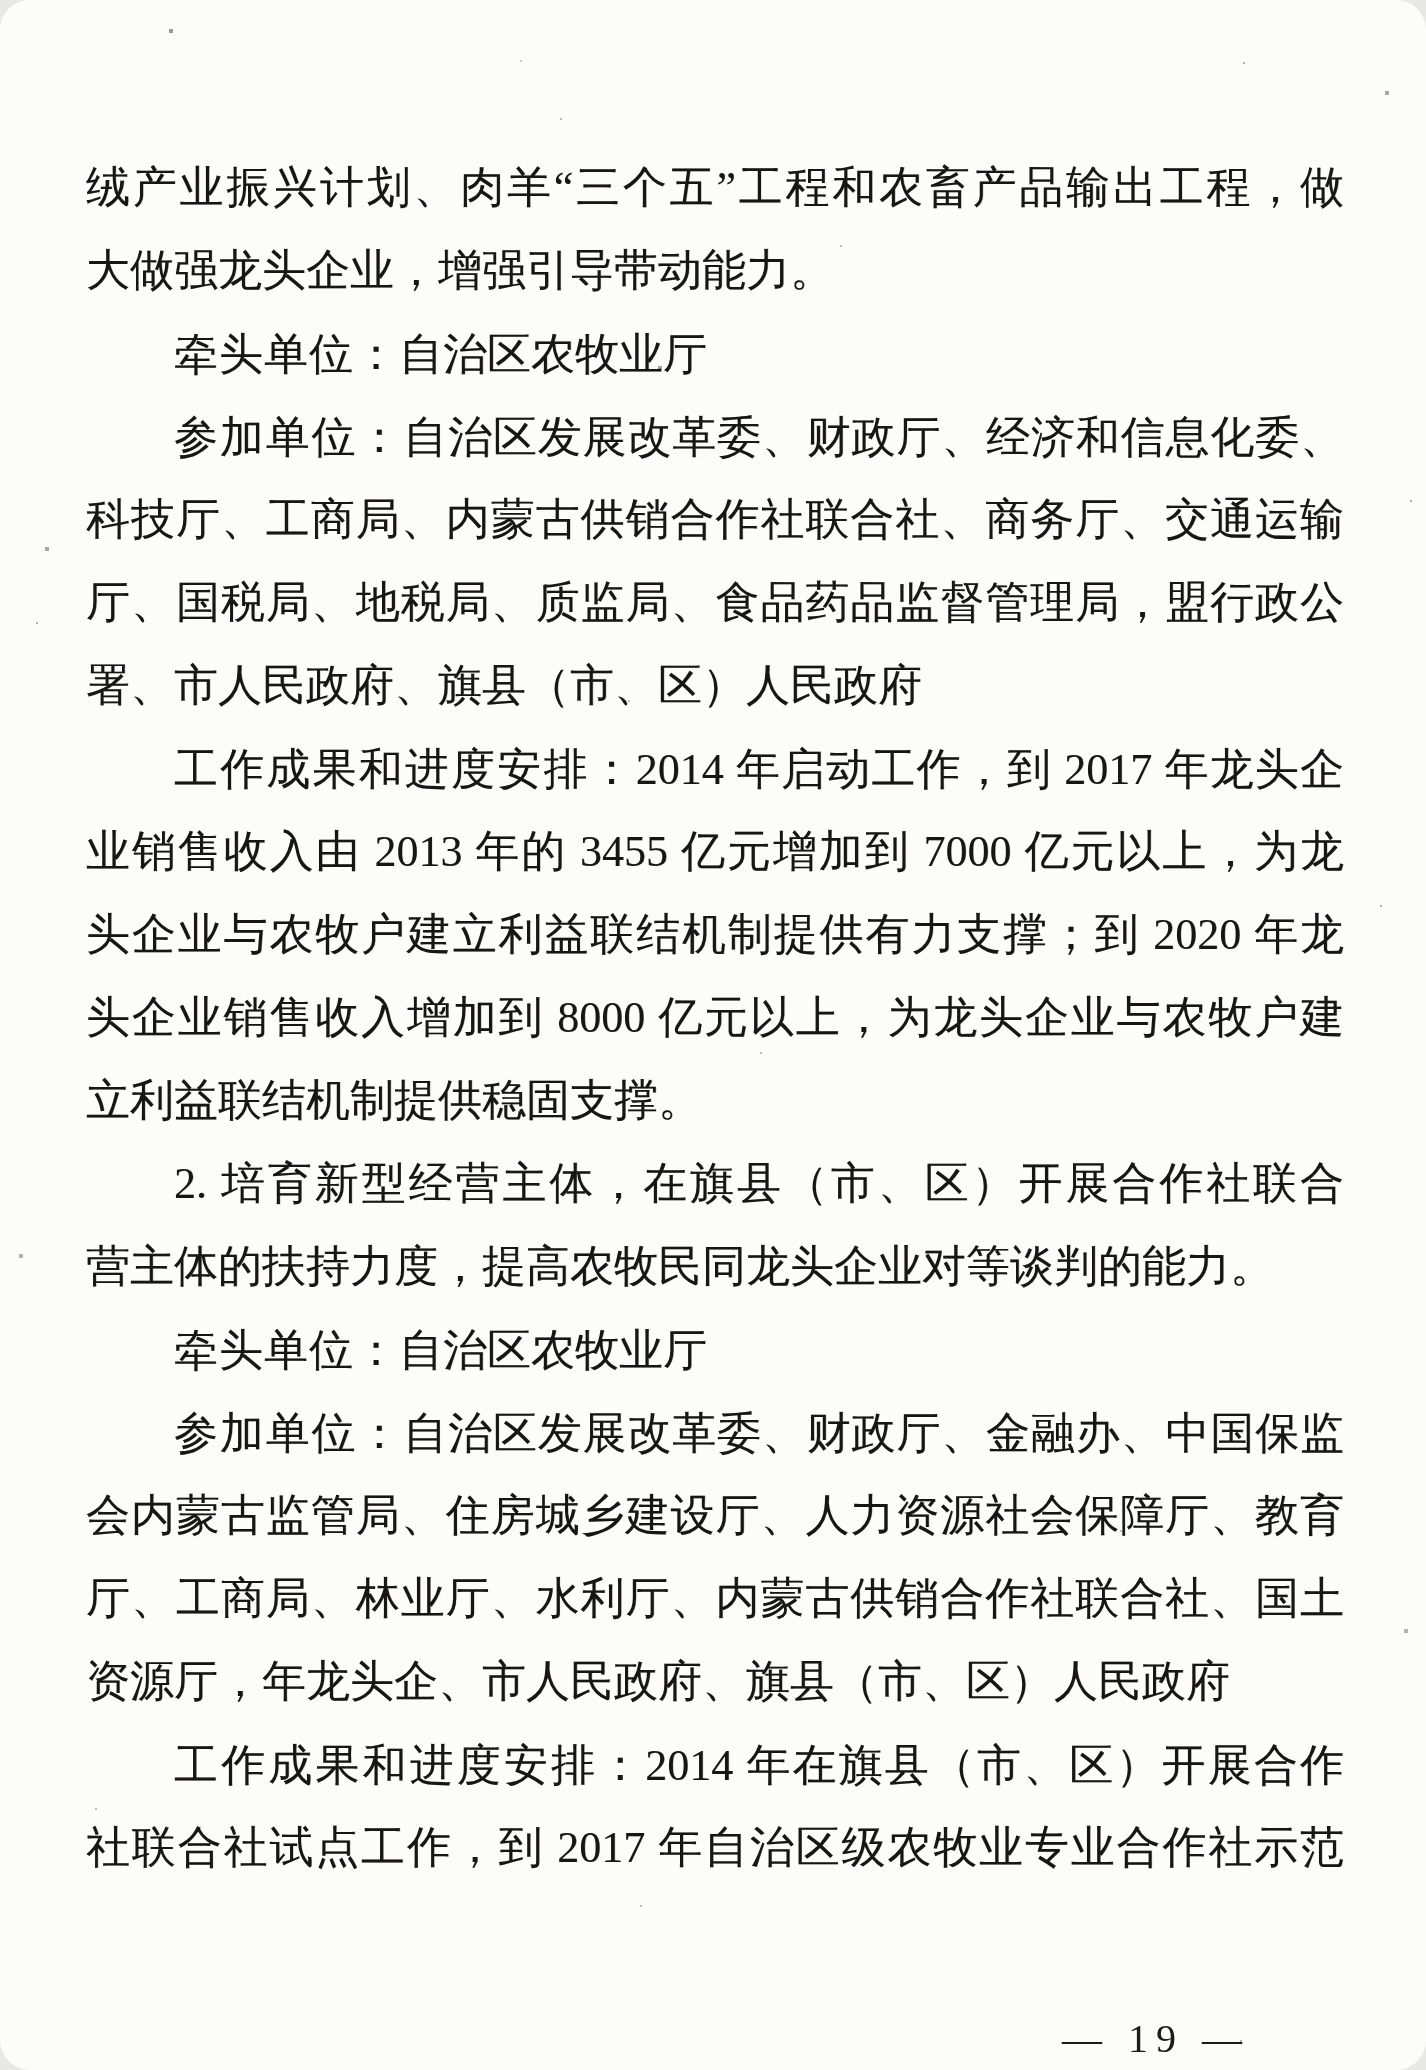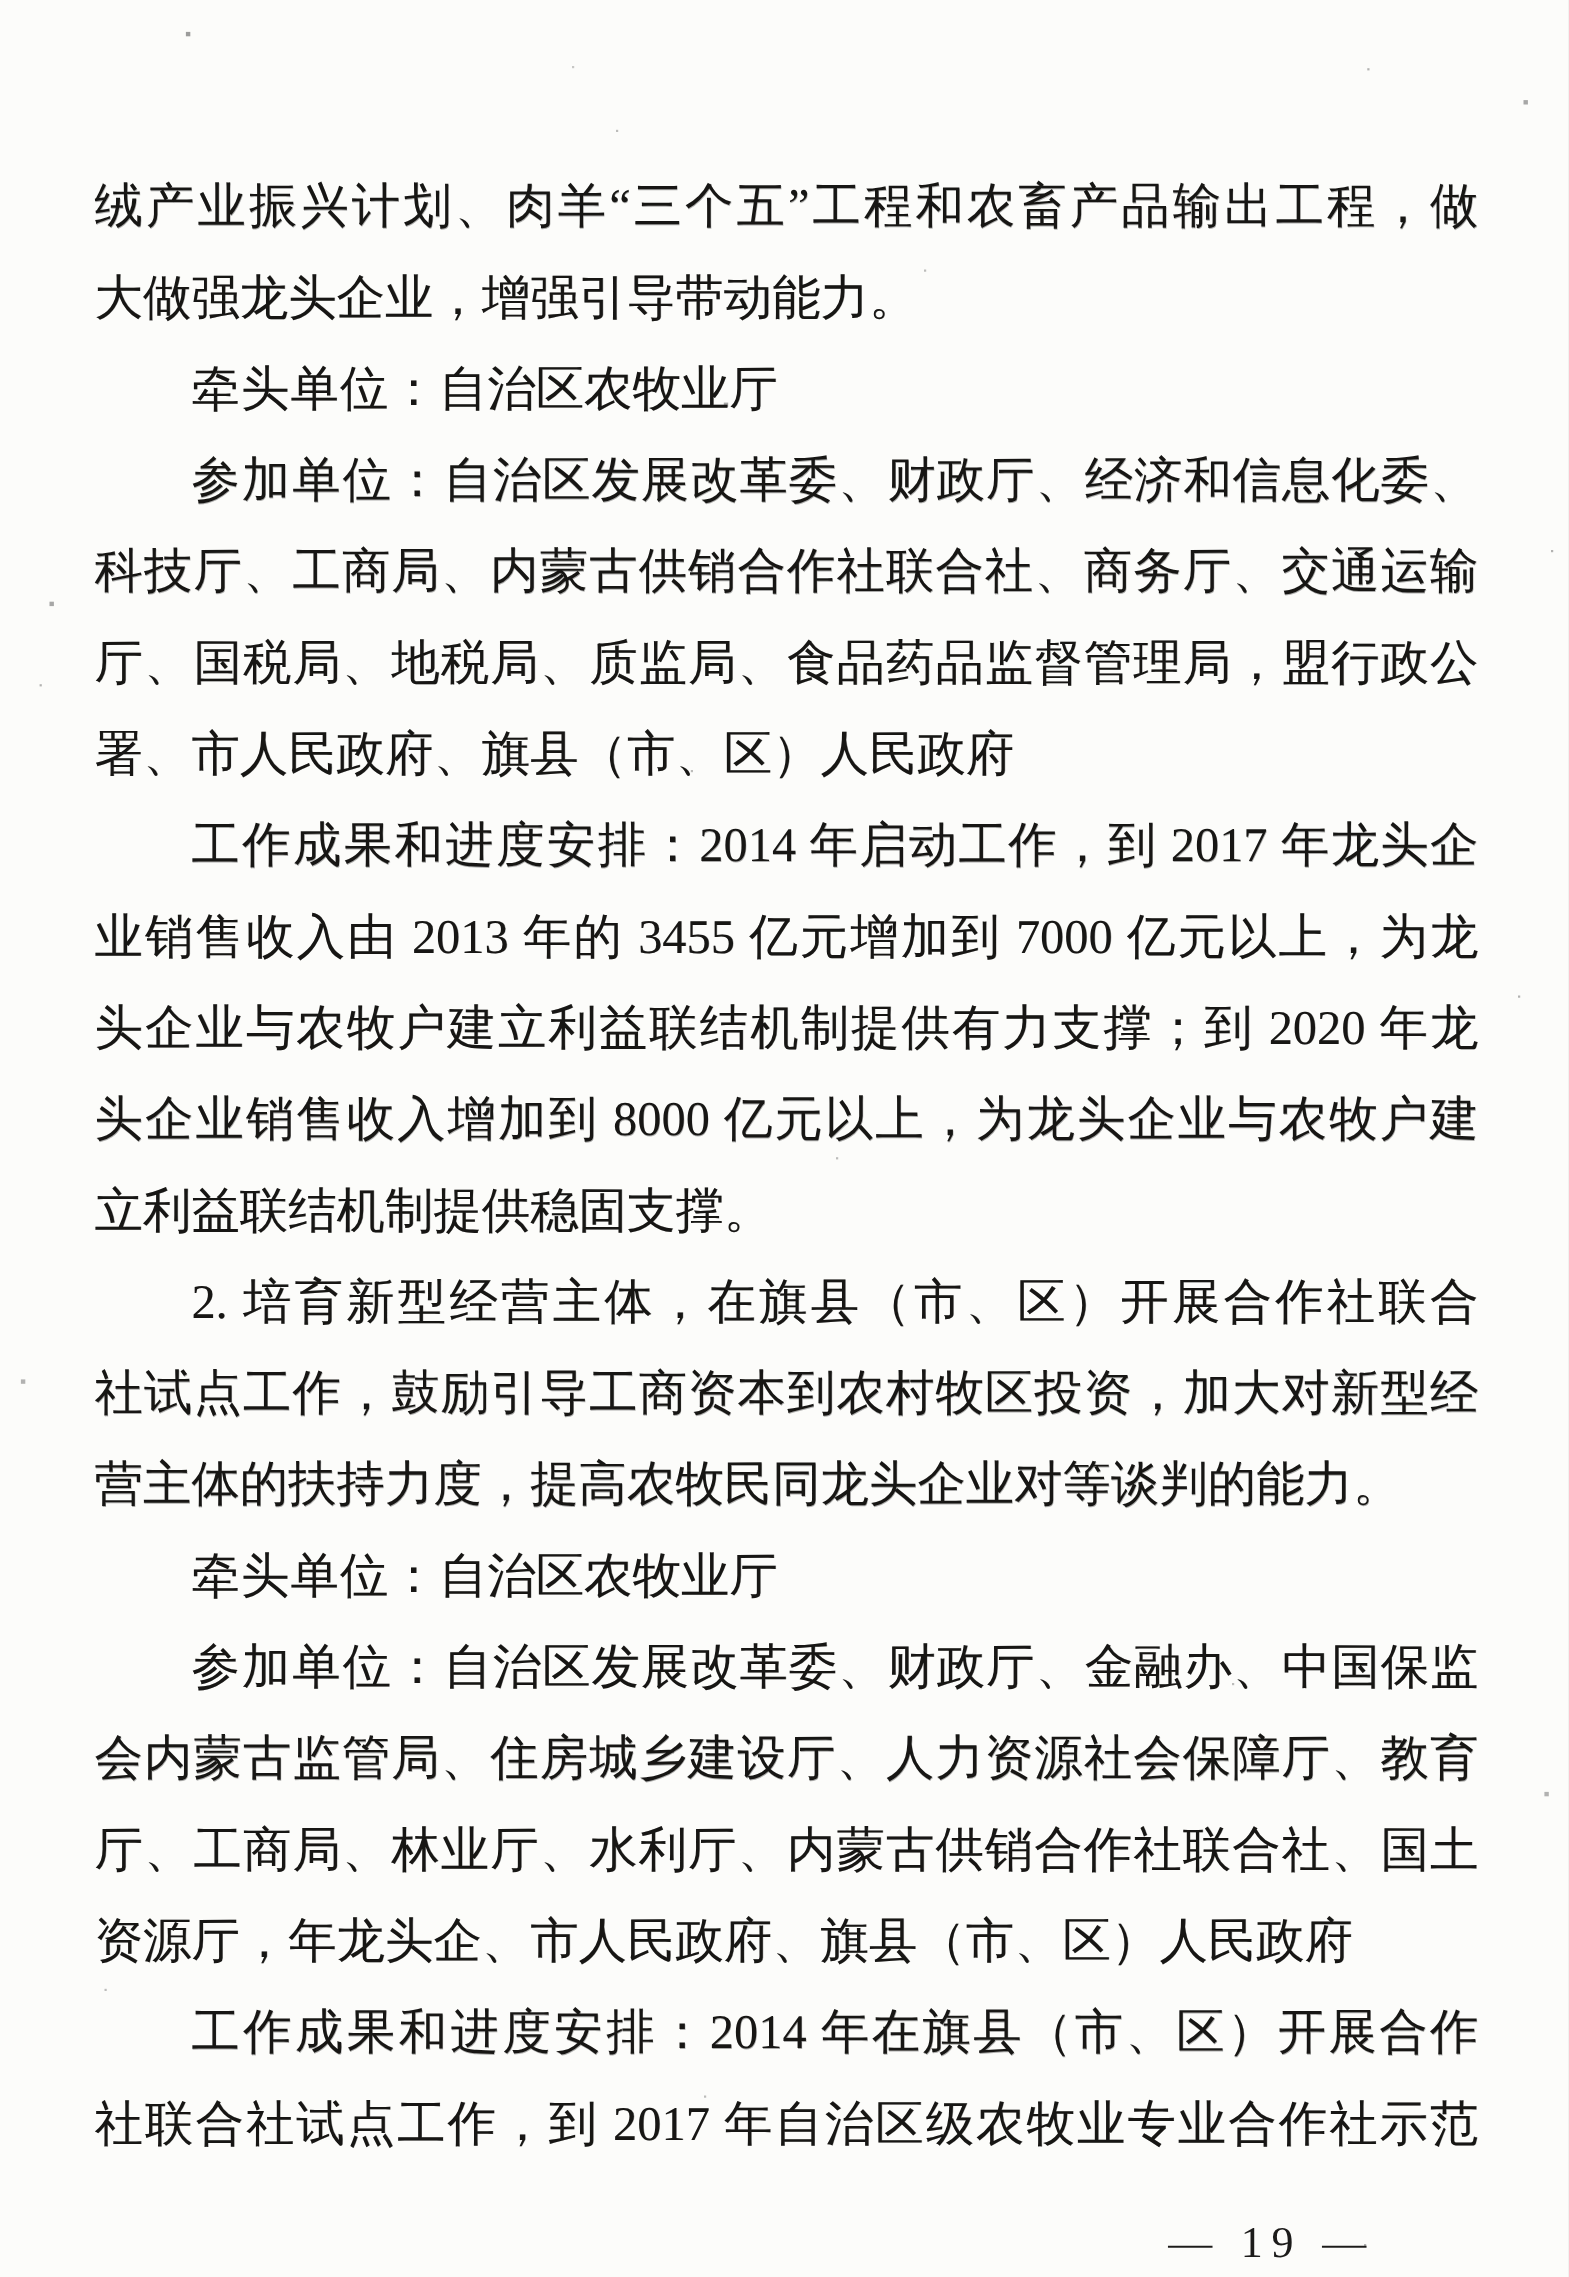--- a/index.html
+++ b/index.html
@@ -82,39 +82,38 @@
     letter-spacing: 8px;
     color: #1c1b1a;
     font-family: "Liberation Serif", serif;
     white-space: nowrap;
     margin-top: 21px;
   }
 </style>
 </head>
 <body>
 
-<div class="page" style="background: rgb(252, 252, 250); color: rgb(23, 22, 20);">
+<div class="page" style="background: rgb(252, 252, 250); color: rgb(23, 22, 20); border-radius: 30px;">
   <div class="speckles"></div>
 
   <div class="body-text">
 
   <div class="line fill">绒产业振兴计划、肉羊“三个五”工程和农畜产品输出工程，做</div>
       <div class="line">大做强龙头企业，增强引导带动能力。</div>
       <div class="line indent"><span class="lead">牵头单位：</span>自治区农牧业厅</div>
       <div class="line indent fill"><span class="lead">参加单位：</span>自治区发展改革委、财政厅、经济和信息化委、</div>
       <div class="line fill">科技厅、工商局、内蒙古供销合作社联合社、商务厅、交通运输</div>
       <div class="line fill">厅、国税局、地税局、质监局、食品药品监督管理局，盟行政公</div>
       <div class="line">署、市人民政府、旗县（市、区）人民政府</div>
       <div class="line indent fill"><span class="lead">工作成果和进度安排：</span>2014 年启动工作，到 2017 年龙头企</div>
       <div class="line fill">业销售收入由 2013 年的 3455 亿元增加到 7000 亿元以上，为龙</div>
       <div class="line fill">头企业与农牧户建立利益联结机制提供有力支撑；到 2020 年龙</div>
       <div class="line fill">头企业销售收入增加到 8000 亿元以上，为龙头企业与农牧户建</div>
       <div class="line">立利益联结机制提供稳固支撑。</div>
       <div class="line indent fill">2. 培育新型经营主体，在旗县（市、区）开展合作社联合</div>
-      <div class="line fill">社试点工作，鼓励引导工商资本到农村牧区投资，加大对新型经</div>
       <div class="line">营主体的扶持力度，提高农牧民同龙头企业对等谈判的能力。</div>
       <div class="line indent"><span class="lead">牵头单位：</span>自治区农牧业厅</div>
       <div class="line indent fill"><span class="lead">参加单位：</span>自治区发展改革委、财政厅、金融办、中国保监</div>
       <div class="line fill">会内蒙古监管局、住房城乡建设厅、人力资源社会保障厅、教育</div>
       <div class="line fill">厅、工商局、林业厅、水利厅、内蒙古供销合作社联合社、国土</div>
       <div class="line">资源厅，年龙头企、市人民政府、旗县（市、区）人民政府</div>
       <div class="line indent fill"><span class="lead">工作成果和进度安排：</span>2014 年在旗县（市、区）开展合作</div>
       <div class="line fill">社联合社试点工作，到 2017 年自治区级农牧业专业合作社示范</div>
     </div>
 

